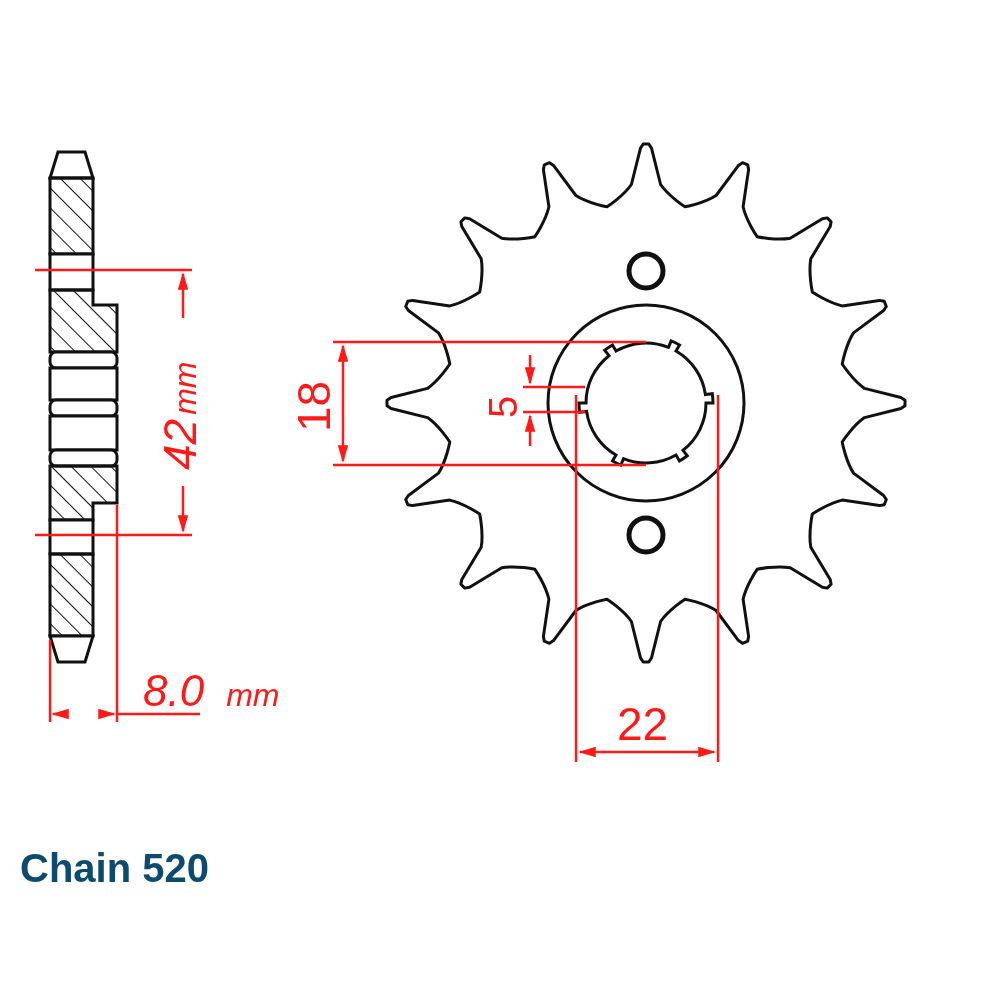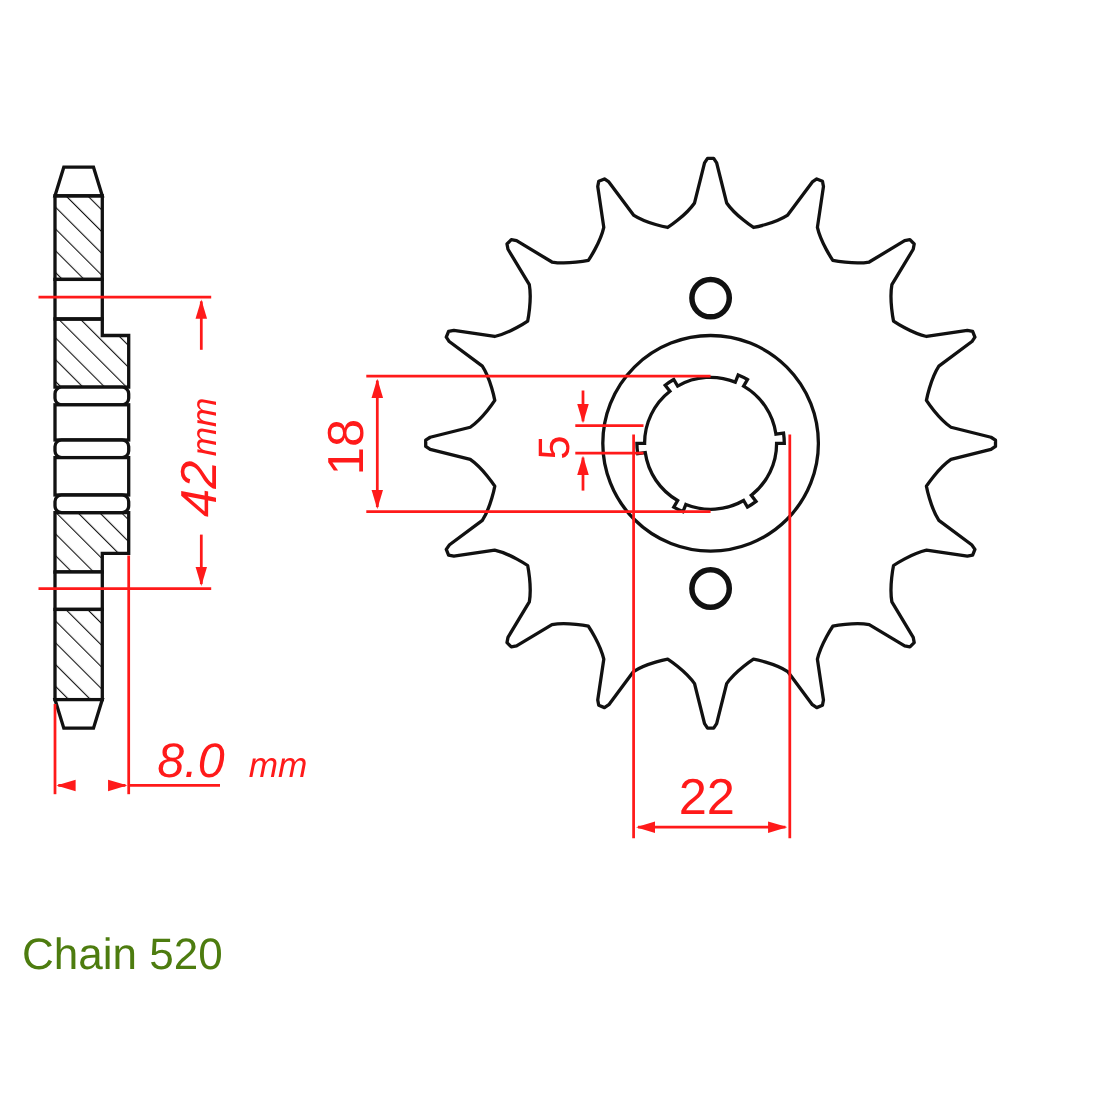--- a/index.html
+++ b/index.html
@@ -1,20 +1,20 @@
 <!DOCTYPE html>
 <html><head>
 <meta charset="utf-8">
 <style>
   html, body { margin: 0; padding: 0; background: #ffffff; }
   body { width: 1000px; height: 1000px; position: relative; overflow: hidden; }
   #canvas { position: absolute; left: 0; top: 0; }
   .dim-text { font-family: "Liberation Sans", sans-serif; fill: #ff1a1a; font-style: italic; }
   .caption { position: absolute; left: 20px; top: 846px; font-family: "Liberation Sans", sans-serif;
-             font-weight: normal; font-size: 40px; color: #4d7c0f; letter-spacing: 0px; }
+             font-weight: bold; font-size: 40px; color: #0c4a6e; letter-spacing: 0px; }
 </style>
 </head>
 <body>
 
 <svg id="canvas" width="1000" height="1000" viewBox="0 0 1000 1000">
   <defs>
     <pattern id="hatch" patternUnits="userSpaceOnUse" width="14" height="14" patternTransform="rotate(-45)">
       <line x1="0" y1="0" x2="0" y2="14" stroke="#111" stroke-width="2"></line>
     </pattern>
     <marker id="arr" viewBox="0 0 10 10" refX="9" refY="5" markerWidth="7" markerHeight="7" orient="auto-start-reverse">

